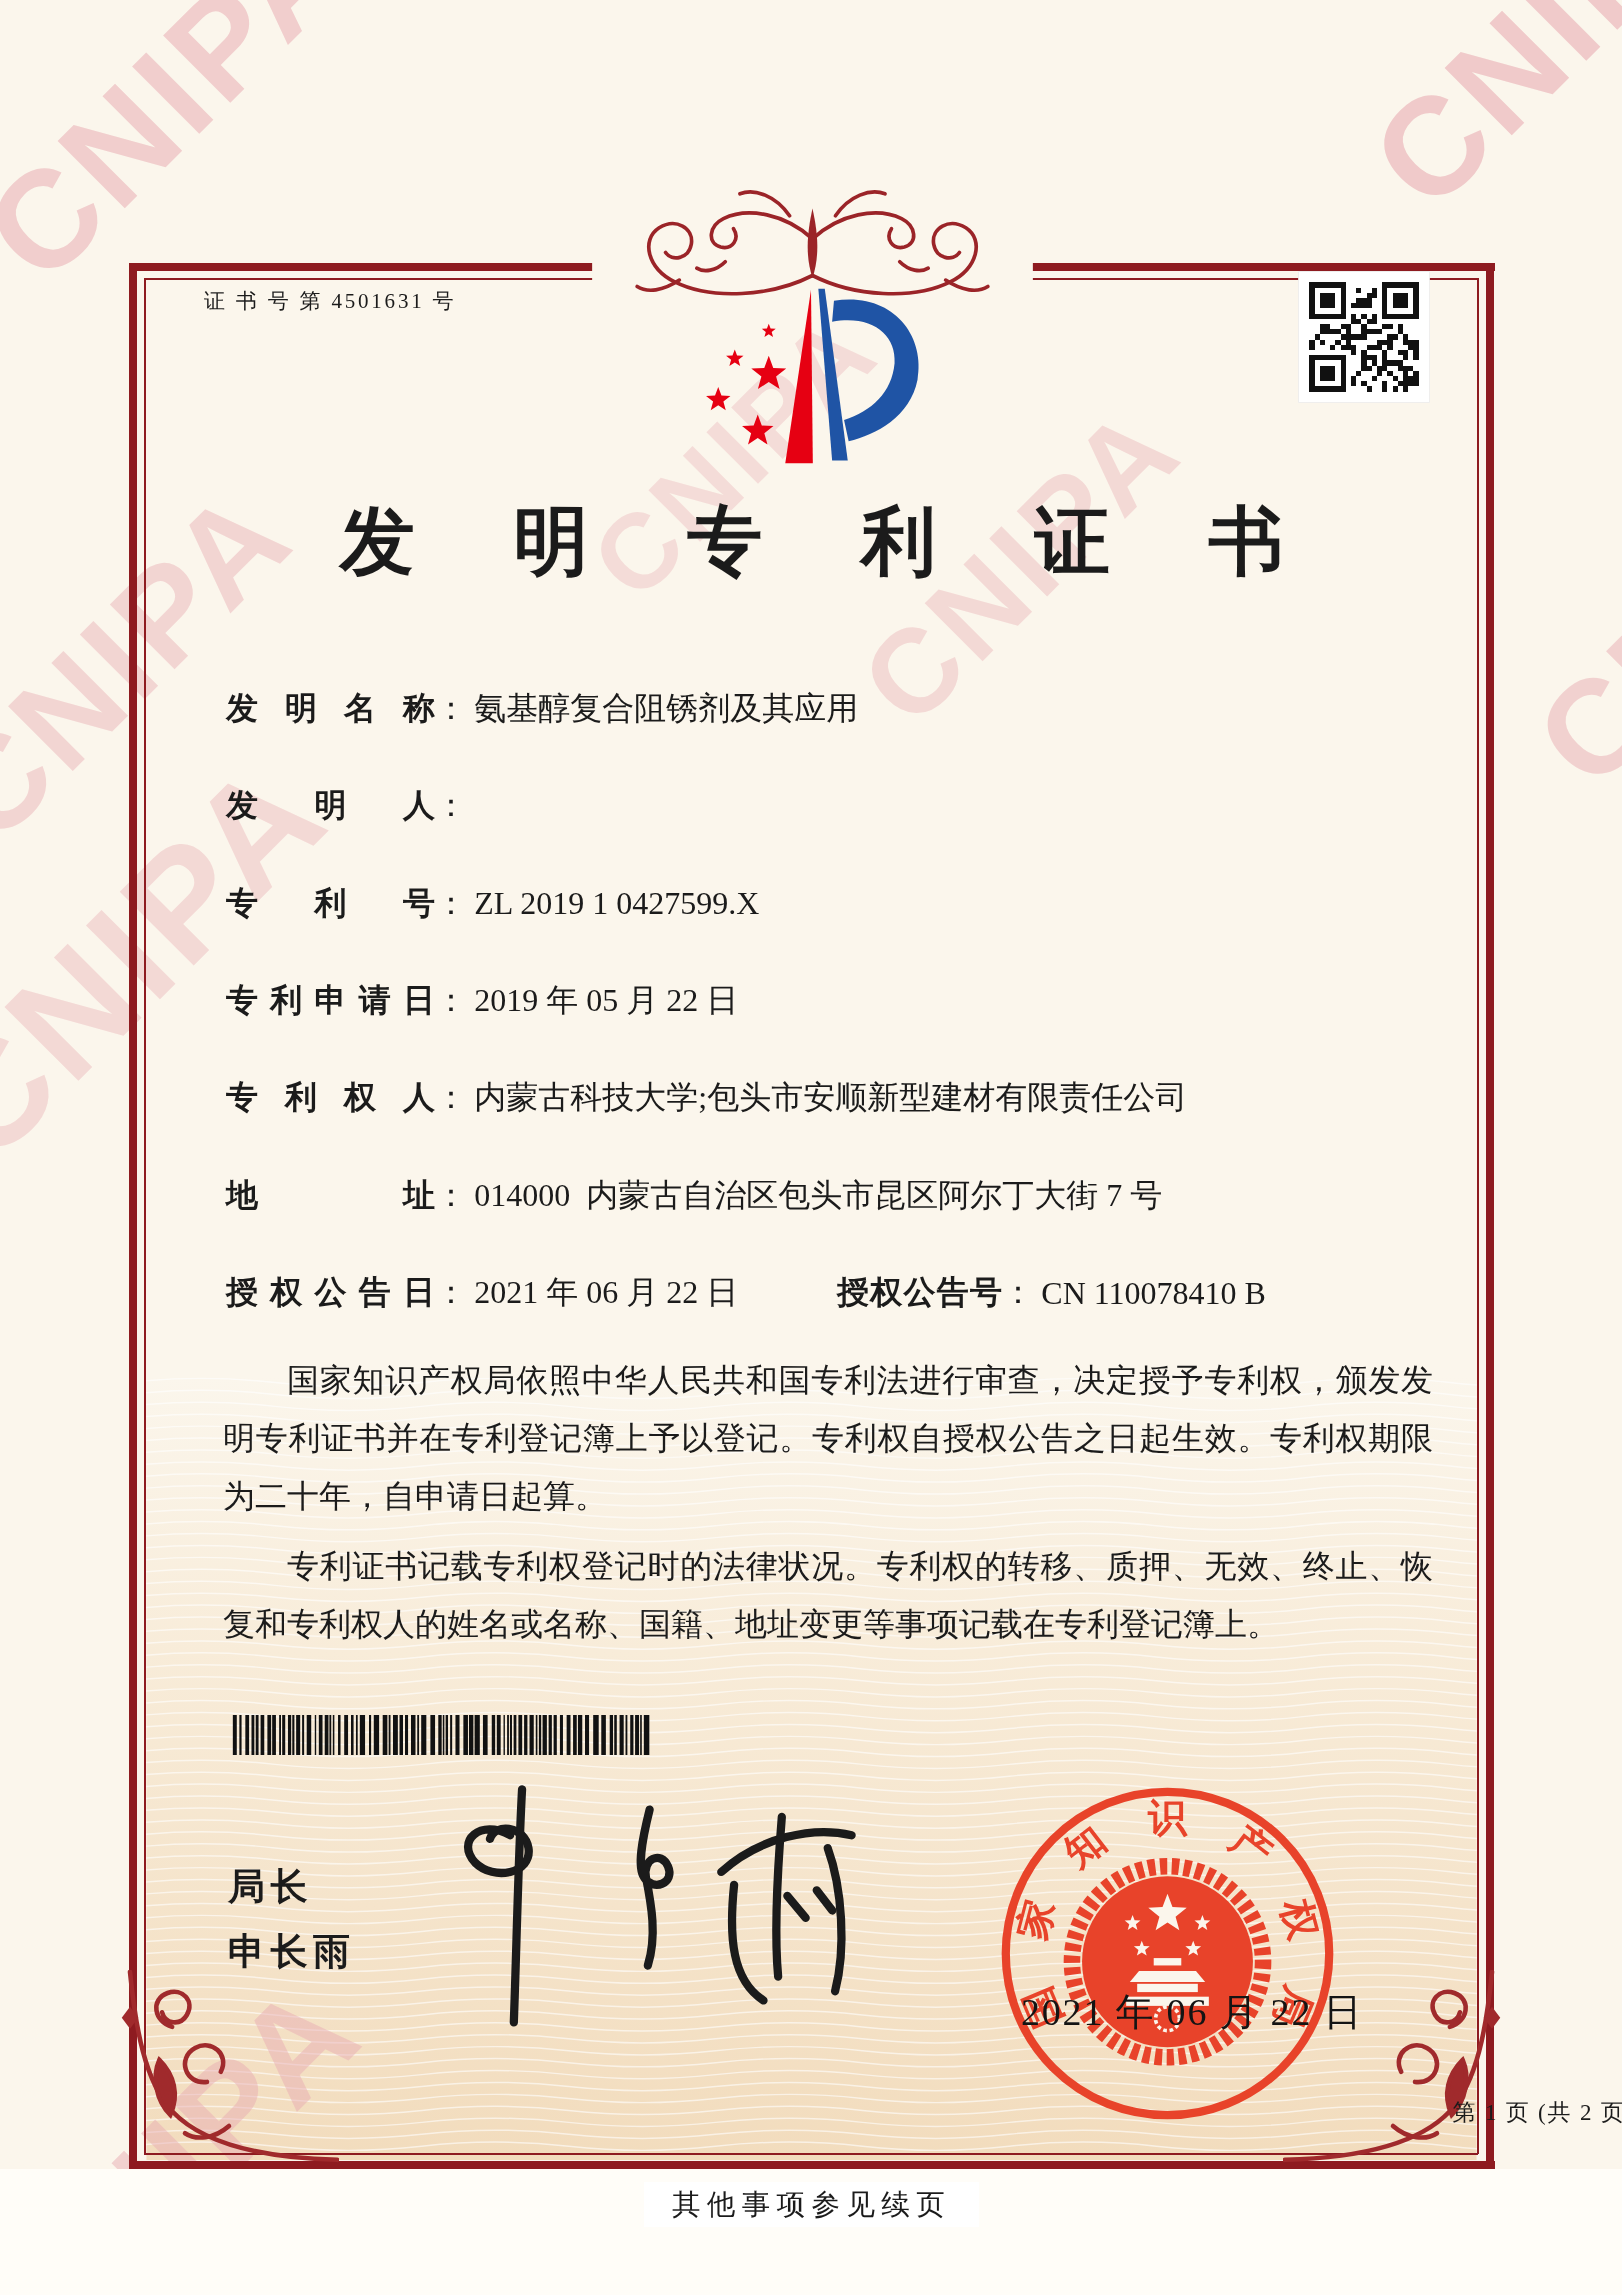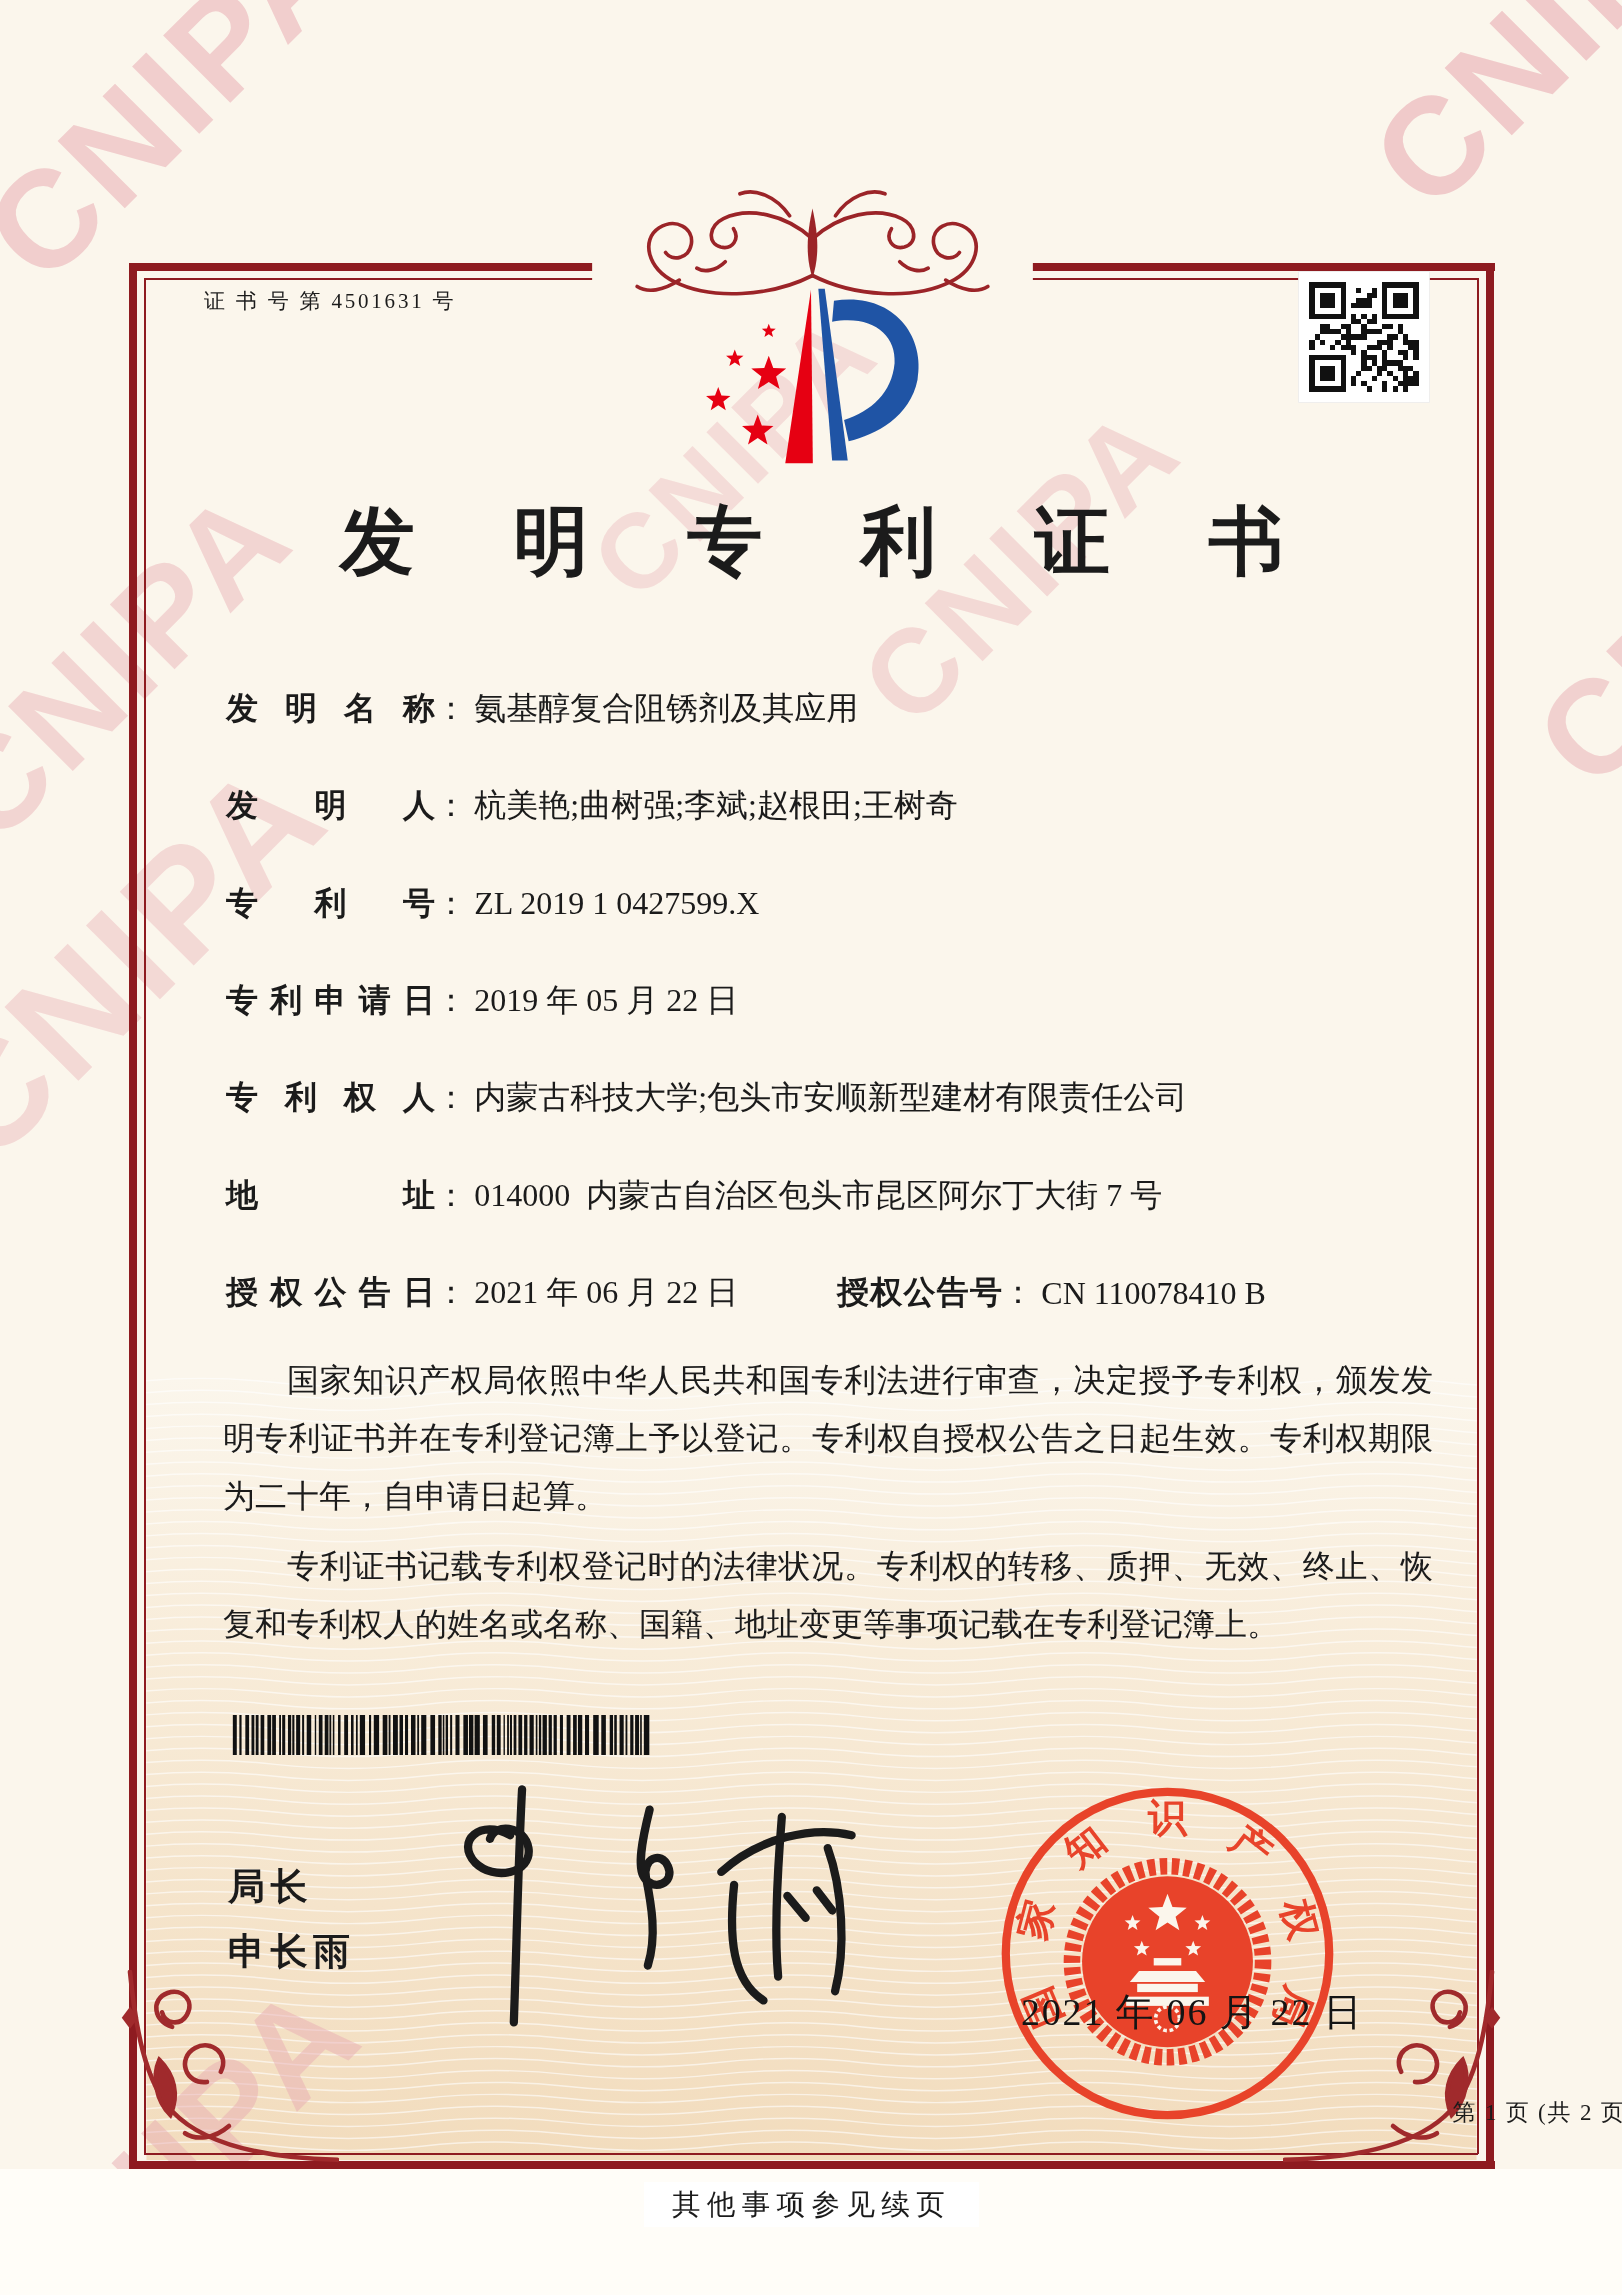--- a/index.html
+++ b/index.html
@@ -423,21 +423,20 @@
   <div class="title">发 明 专 利 证 书</div>
 
   <div class="frow" style="top:687px">
     <span class="flabel">发明名称</span>
       <span class="fcolon">：</span>
       <span class="fvalue">氨基醇复合阻锈剂及其应用</span>
   </div>
   <div class="frow" style="top:784px">
     <span class="flabel">发明人</span>
       <span class="fcolon">：</span>
-      <span class="fvalue">杭美艳;曲树强;李斌;赵根田;王树奇</span>
   </div>
   <div class="frow" style="top:882px">
     <span class="flabel">专利号</span>
       <span class="fcolon">：</span>
       <span class="fvalue">ZL 2019 1 0427599.X</span>
   </div>
   <div class="frow" style="top:979px">
     <span class="flabel">专利申请日</span>
       <span class="fcolon">：</span>
       <span class="fvalue">2019 年 05 月 22 日</span>

